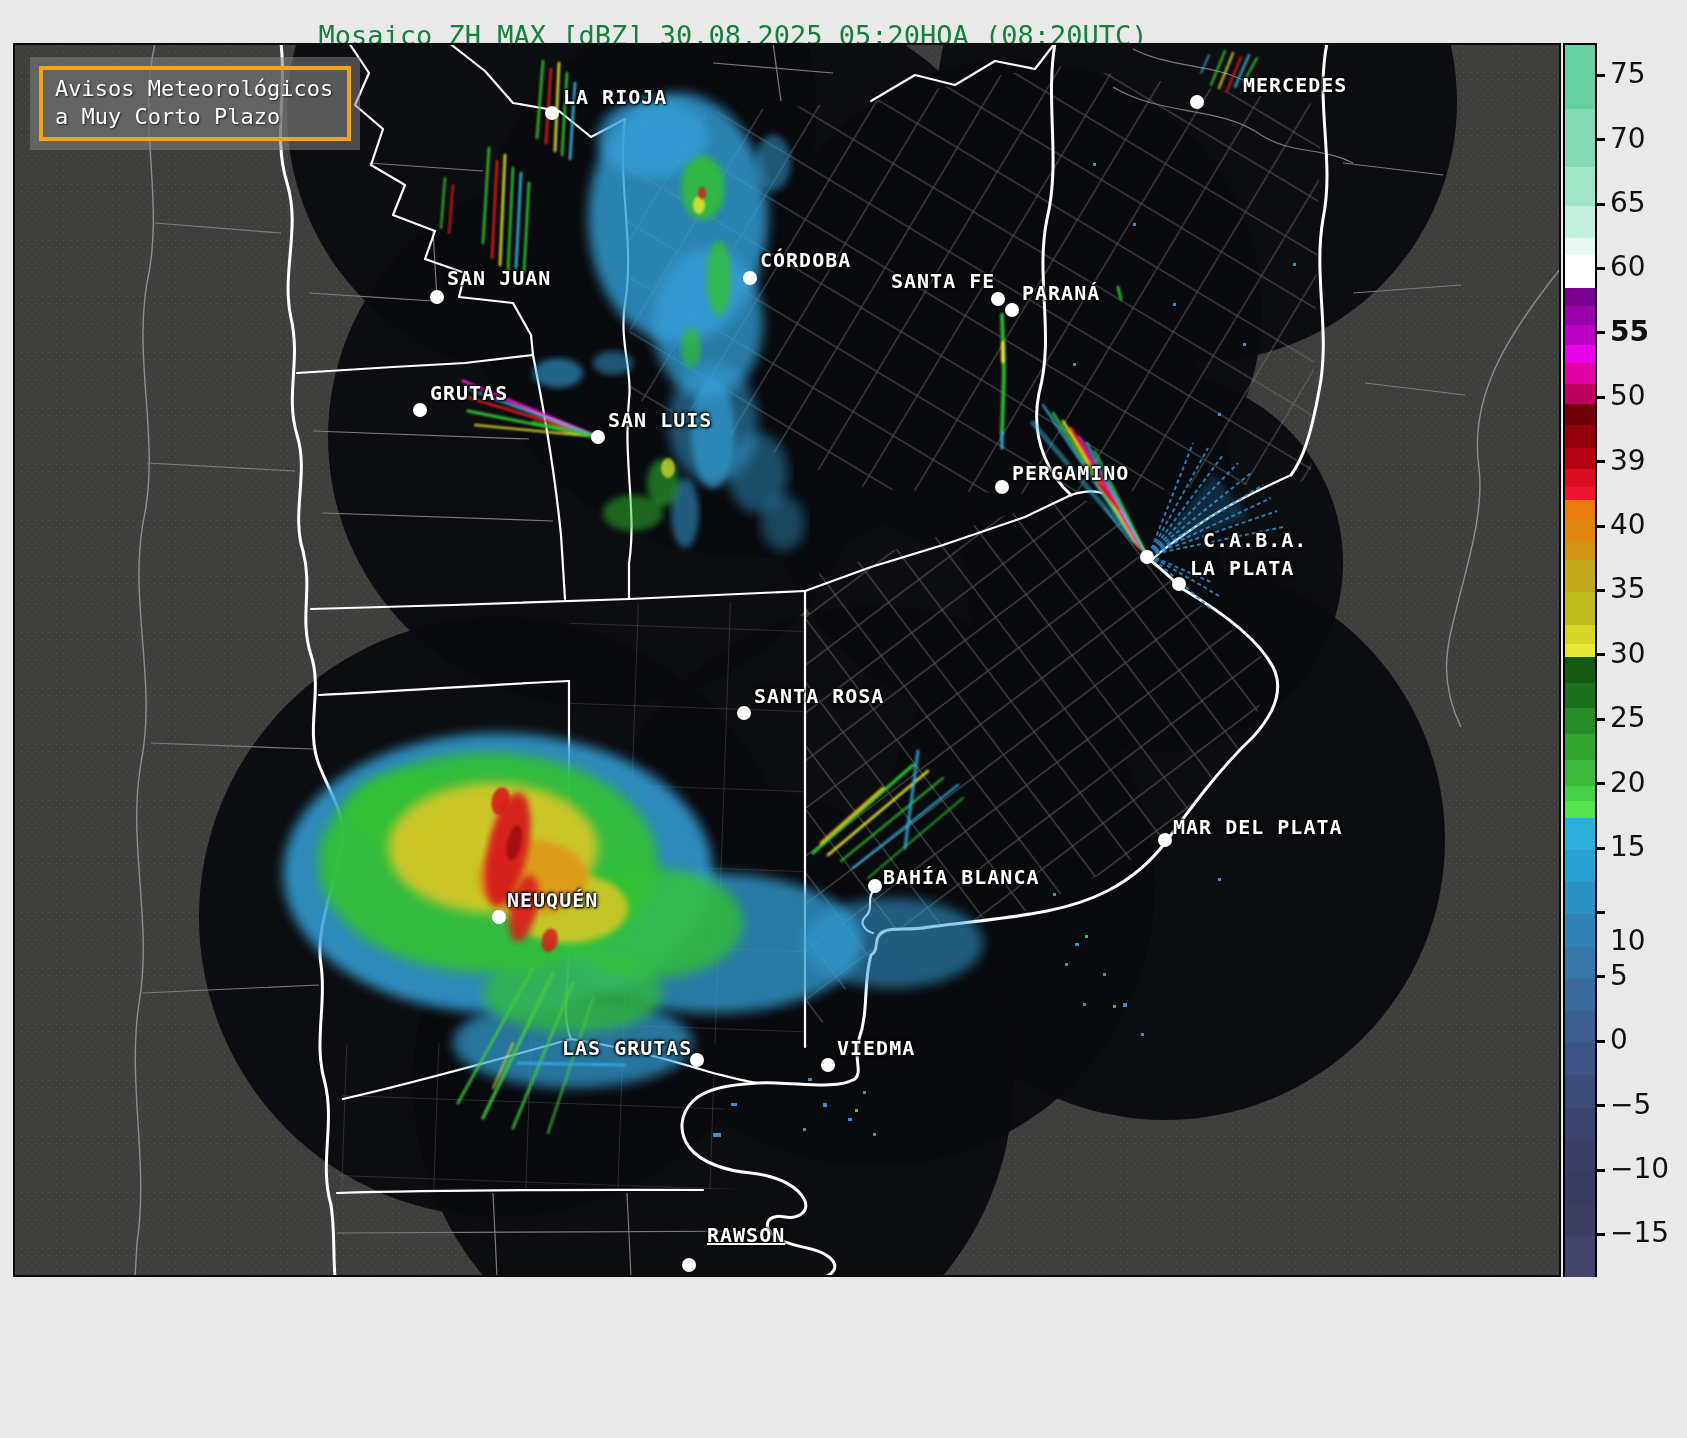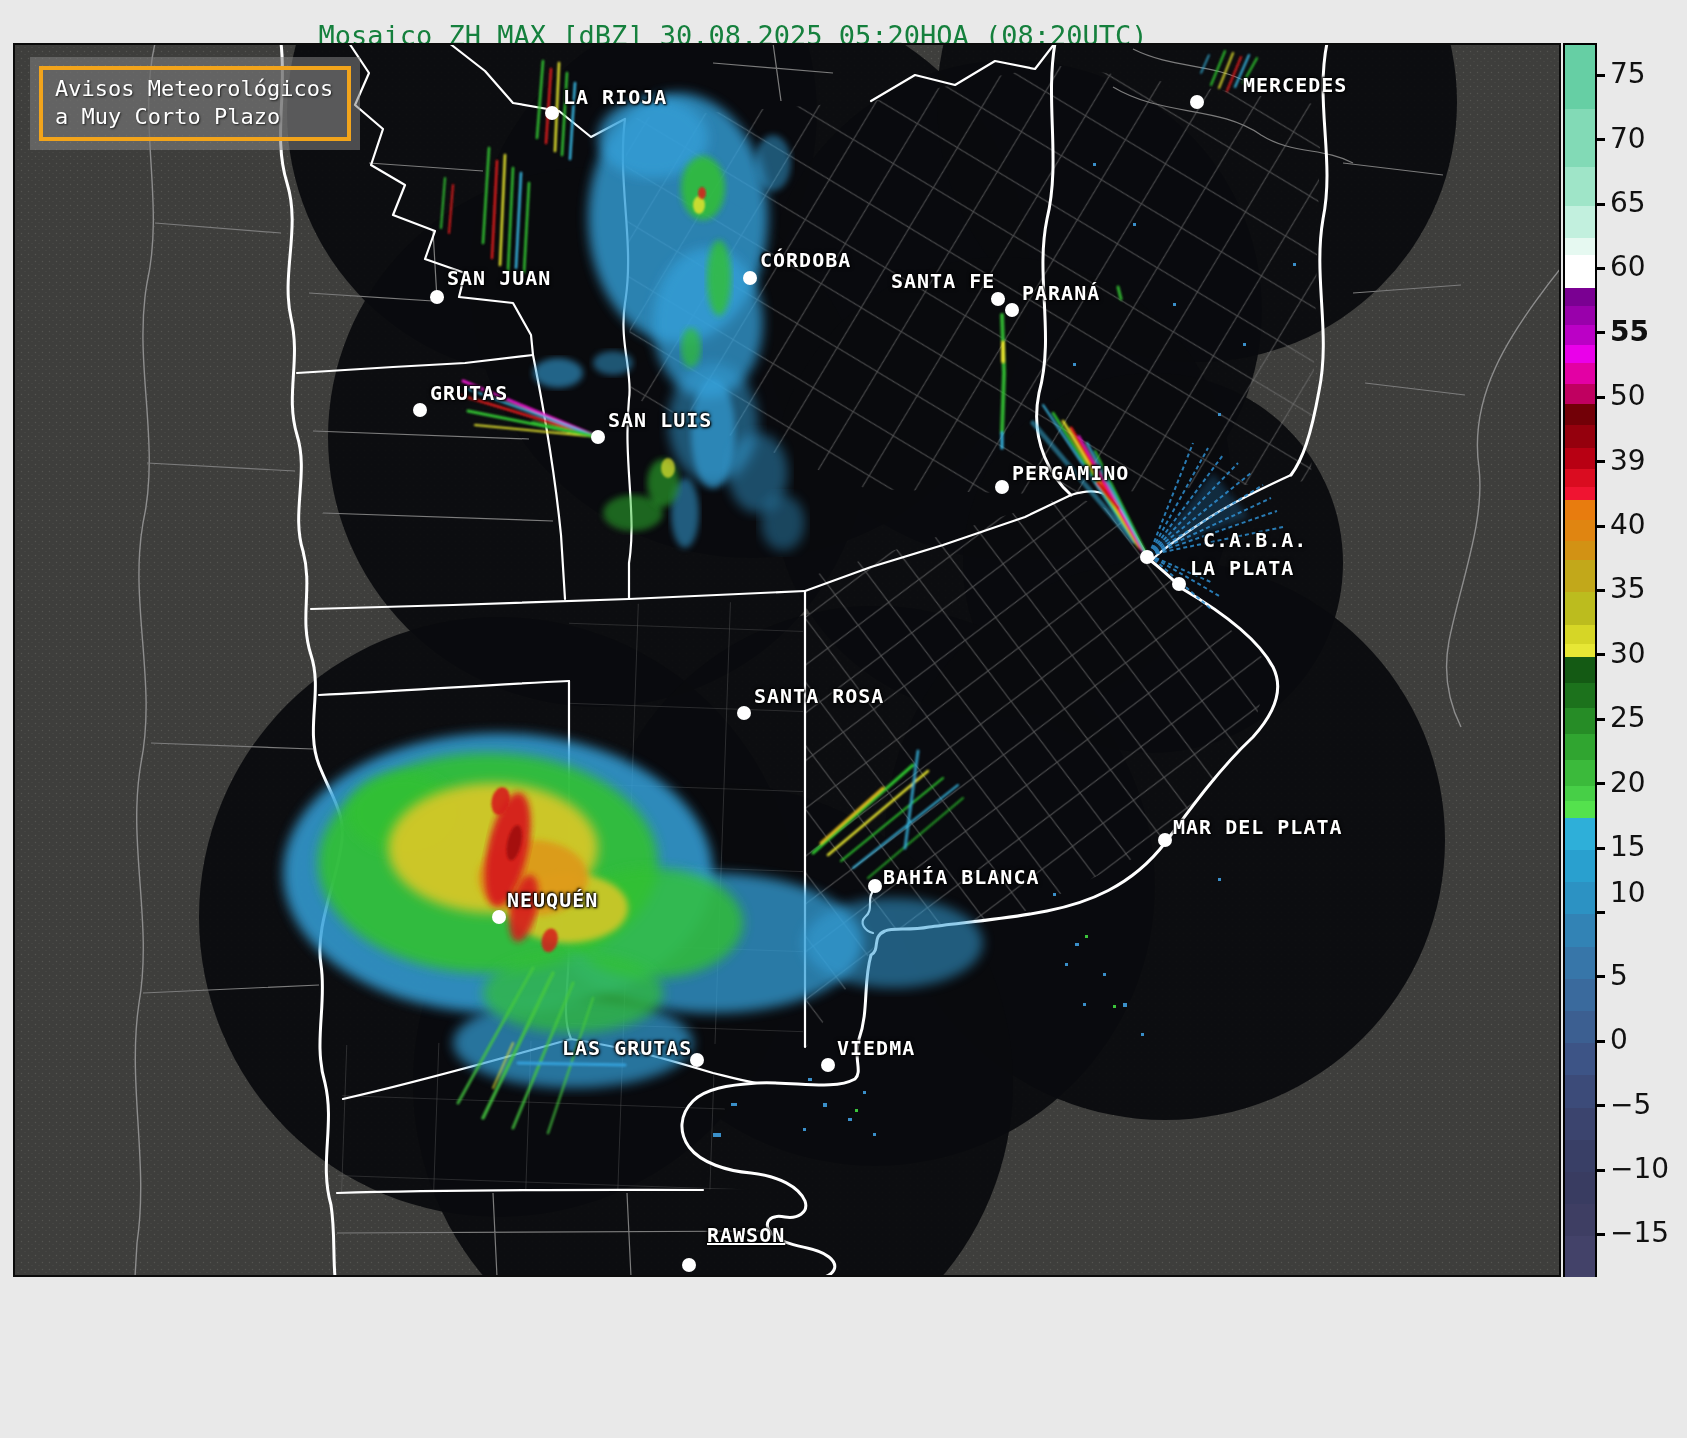--- a/index.html
+++ b/index.html
@@ -420,21 +420,21 @@
       <div class="cb-lab" style="left: 1610px; top: 575.443px;">35</div>
       <div class="cb-tick" style="left: 1596px; top: 653.348px;"></div>
       <div class="cb-lab" style="left: 1610px; top: 639.848px;">30</div>
       <div class="cb-tick" style="left: 1596px; top: 717.753px;"></div>
       <div class="cb-lab" style="left: 1610px; top: 704.253px;">25</div>
       <div class="cb-tick" style="left: 1596px; top: 782.158px;"></div>
       <div class="cb-lab" style="left: 1610px; top: 768.658px;">20</div>
       <div class="cb-tick" style="left: 1596px; top: 846.563px;"></div>
       <div class="cb-lab" style="left: 1610px; top: 833.063px;">15</div>
       <div class="cb-tick" style="left: 1596px; top: 910.968px;"></div>
-      <div class="cb-lab" style="left: 1610px; top: 879px;">10</div>
+      <div class="cb-lab" style="left: 1610px; top: 927px;">10</div>
       <div class="cb-tick" style="left: 1596px; top: 975.373px;"></div>
       <div class="cb-lab" style="left: 1610px; top: 961.873px;">5</div>
       <div class="cb-tick" style="left: 1596px; top: 1039.78px;"></div>
       <div class="cb-lab" style="left: 1610px; top: 1026.28px;">0</div>
       <div class="cb-tick" style="left: 1596px; top: 1104.18px;"></div>
       <div class="cb-lab" style="left: 1610px; top: 1090.68px;">−5</div>
       <div class="cb-tick" style="left: 1596px; top: 1168.59px;"></div>
       <div class="cb-lab" style="left: 1610px; top: 1155.09px;">−10</div>
       <div class="cb-tick" style="left: 1596px; top: 1232.99px;"></div>
       <div class="cb-lab" style="left: 1610px; top: 1219.49px;">−15</div>

